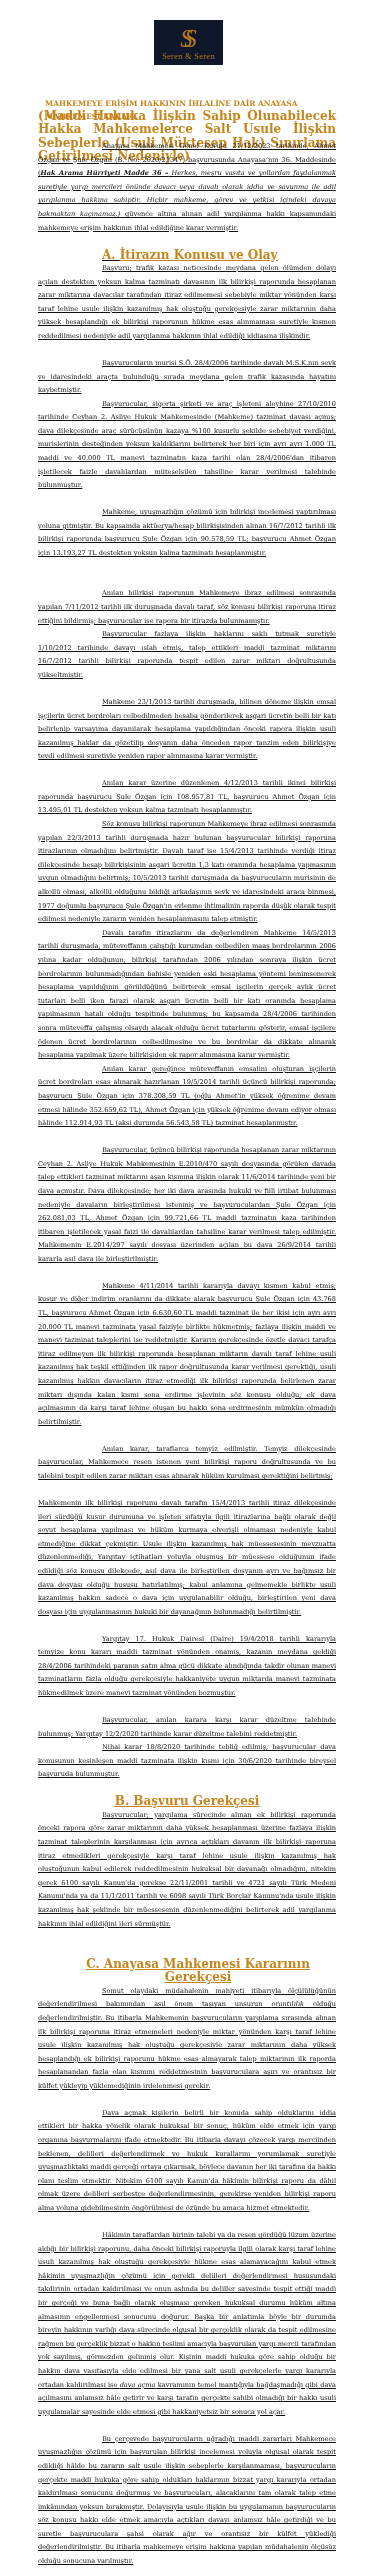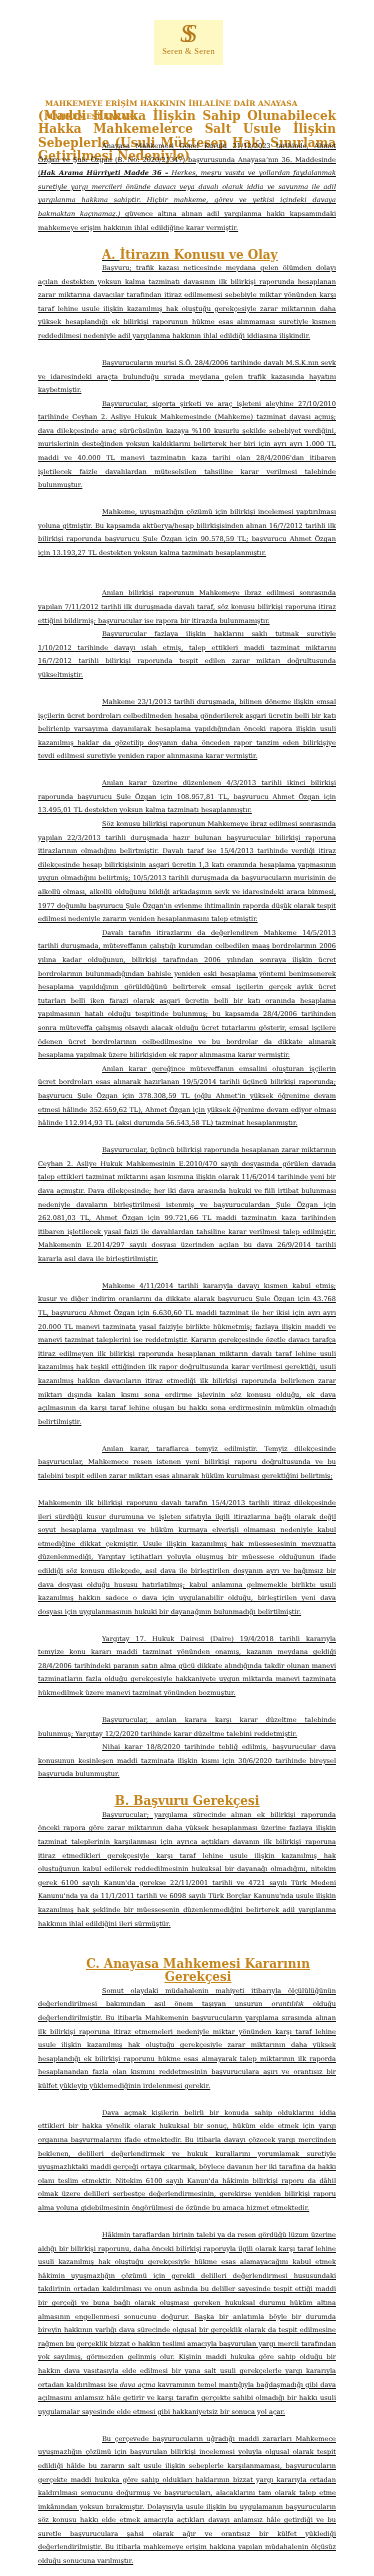--- a/index.html
+++ b/index.html
@@ -1,18 +1,18 @@
 <!DOCTYPE html>
 <html style="font-size:9px"><head>
 <meta charset="utf-8">
 <style>
   html, body { margin: 0; padding: 0; background: #ffffff; }
   body { width: 374px; min-height: 2576px; position: relative; font-family: "DejaVu Serif", "Liberation Serif", serif; color: #111; }
   .page { position: relative; width: 374px; }
-  .logo { position: absolute; top: 20px; left: 154px; width: 69px; height: 45px; background: #fef9c3; display: flex; flex-direction: column; align-items: center; justify-content: flex-start; }
+  .logo { position: absolute; top: 20px; left: 154px; width: 69px; height: 45px; background: #0f172a; display: flex; flex-direction: column; align-items: center; justify-content: center; }
   .logo-mark { font-family: "Liberation Serif", serif; font-size: 24.5px; color: #b5791b; line-height: 26px; margin-top: 1.1px; font-style: italic; letter-spacing: -7.8px; padding-right: 7.8px; }
   .logo-text { font-family: "Liberation Serif", serif; font-size: 8.4px; color: #b5791b; letter-spacing: 0.3px; margin-top: 0px; }
   .title { position: absolute; top: 97px; left: 45px; width: 285px; text-align: left; font-family: "DejaVu Serif", serif; font-weight: bold; color: #c6851c; font-size: 7.4px; line-height: 13.4px; }
   .subtitle { position: absolute; top: 110px; left: 38px; width: 298px; font-weight: bold; color: #c6851c; font-size: 12px; line-height: 13.4px; text-align: justify; text-align-last: left; }
   .content { position: absolute; top: 140px; left: 38px; width: 298px; font-size: 6.6px; line-height: 13.6px; text-align: justify; text-decoration: underline; }
   .content p { margin: 0; text-indent: 64px; }
   .gap { height: 13.4px; }
   .heading { text-align: center; text-indent: 0 !important; color: #c6851c; font-weight: bold; font-size: 12px; line-height: 13.4px; }
   .heading span { text-decoration: underline; }
   .heading.a { padding-left: 5.6px; }
@@ -44,21 +44,21 @@
     <p>Başvurucular, sigorta şirketi ve araç işleteni aleyhine 27/10/2010 tarihinde Ceyhan 2. Asliye Hukuk Mahkemesinde (Mahkeme) tazminat davası açmış; dava dilekçesinde araç sürücüsünün kazaya %100 kusurlu şekilde sebebiyet verdiğini, murislerinin desteğinden yoksun kaldıklarını belirterek her biri için ayrı ayrı 1.000 TL maddi ve 40.000 TL manevi tazminatın kaza tarihi olan 28/4/2006'dan itibaren işletilecek faizle davalılardan müteselsilen tahsiline karar verilmesi talebinde bulunmuştur.</p>
     <div class="gap"></div>
     <p>Mahkeme, uyuşmazlığın çözümü için bilirkişi incelemesi yaptırılması yoluna gitmiştir. Bu kapsamda aktüerya/hesap bilirkişisinden alınan 16/7/2012 tarihli ilk bilirkişi raporunda başvurucu Şule Özgan için 90.578,59 TL; başvurucu Ahmet Özgan için 13.193,27 TL destekten yoksun kalma tazminatı hesaplanmıştır.</p>
     <div class="gap"></div>
       <div class="gap"></div>
     <p>Anılan bilirkişi raporunun Mahkemeye ibraz edilmesi sonrasında yapılan 7/11/2012 tarihli ilk duruşmada davalı taraf, söz konusu bilirkişi raporuna itiraz ettiğini bildirmiş; başvurucular ise rapora bir itirazda bulunmamıştır.</p>
     <p>Başvurucular fazlaya ilişkin haklarını saklı tutmak suretiyle 1/10/2012 tarihinde davayı ıslah etmiş, talep ettikleri maddi tazminat miktarını 16/7/2012 tarihli bilirkişi raporunda tespit edilen zarar miktarı doğrultusunda yükseltmiştir.</p>
     <div class="gap"></div>
     <p>Mahkeme 23/1/2013 tarihli duruşmada, bilinen döneme ilişkin emsal işçilerin ücret bordroları celbedilmeden hesaba gönderilerek asgari ücretin belli bir katı belirlenip varsayıma dayanılarak hesaplama yapıldığından önceki rapora ilişkin usuli kazanılmış haklar da gözetilip dosyanın daha önceden rapor tanzim eden bilirkişiye tevdi edilmesi suretiyle yeniden rapor alınmasına karar vermiştir.</p>
     <div class="gap"></div>
-    <p>Anılan karar üzerine düzenlenen 4/3/2013 tarihli ikinci bilirkişi raporunda başvurucu Şule Özgan için 108.957,81 TL, başvurucu Ahmet Özgan için 13.495,01 TL destekten yoksun kalma tazminatı hesaplanmıştır.</p>
+    <p>Anılan karar üzerine düzenlenen 4/12/2013 tarihli ikinci bilirkişi raporunda başvurucu Şule Özgan için 108.957,81 TL, başvurucu Ahmet Özgan için 13.495,01 TL destekten yoksun kalma tazminatı hesaplanmıştır.</p>
     <p>Söz konusu bilirkişi raporunun Mahkemeye ibraz edilmesi sonrasında yapılan 22/3/2013 tarihli duruşmada hazır bulunan başvurucular bilirkişi raporuna itirazlarının olmadığını belirtmiştir. Davalı taraf ise 15/4/2013 tarihinde verdiği itiraz dilekçesinde hesap bilirkişisinin asgari ücretin 1,3 katı oranında hesaplama yapmasının uygun olmadığını belirtmiş; 10/5/2013 tarihli duruşmada da başvurucuların murisinin de alkollü olması, alkollü olduğunu bildiği arkadaşının sevk ve idaresindeki araca binmesi, 1977 doğumlu başvurucu Şule Özgan'ın evlenme ihtimalinin raporda düşük olarak tespit edilmesi nedeniyle zararın yeniden hesaplanmasını talep etmiştir.</p>
     <p>Davalı tarafın itirazlarını da değerlendiren Mahkeme 14/5/2013 tarihli duruşmada, müteveffanın çalıştığı kurumdan celbedilen maaş bordrolarının 2006 yılına kadar olduğunun, bilirkişi tarafından 2006 yılından sonraya ilişkin ücret bordrolarının bulunmadığından bahisle yeniden eski hesaplama yöntemi benimsenerek hesaplama yapıldığının görüldüğünü belirterek emsal işçilerin gerçek aylık ücret tutarları belli iken farazi olarak asgari ücretin belli bir katı oranında hesaplama yapılmasının hatalı olduğu tespitinde bulunmuş; bu kapsamda 28/4/2006 tarihinden sonra müteveffa çalışmış olsaydı alacak olduğu ücret tutarlarını gösterir, emsal işçilere ödenen ücret bordrolarının celbedilmesine ve bu bordrolar da dikkate alınarak hesaplama yapılmak üzere bilirkişiden ek rapor alınmasına karar vermiştir.</p>
     <p>Anılan karar gereğince müteveffanın emsalini oluşturan işçilerin ücret bordroları esas alınarak hazırlanan 19/5/2014 tarihli üçüncü bilirkişi raporunda; başvurucu Şule Özgan için 378.308,59 TL (oğlu Ahmet'in yüksek öğrenime devam etmesi hâlinde 352.659,62 TL), Ahmet Özgan için yüksek öğrenime devam ediyor olması hâlinde 112.914,93 TL (aksi durumda 56.543,58 TL) tazminat hesaplanmıştır.</p>
     <div class="gap"></div>
     <p>Başvurucular, üçüncü bilirkişi raporunda hesaplanan zarar miktarının Ceyhan 2. Asliye Hukuk Mahkemesinin E.2010/470 sayılı dosyasında görülen davada talep ettikleri tazminat miktarını aşan kısmına ilişkin olarak 11/6/2014 tarihinde yeni bir dava açmıştır. Dava dilekçesinde; her iki dava arasında hukuki ve fiili irtibat bulunması nedeniyle davaların birleştirilmesi istenmiş ve başvuruculardan Şule Özgan için 262.081,03 TL, Ahmet Özgan için 99.721,66 TL maddi tazminatın kaza tarihinden itibaren işletilecek yasal faizi ile davalılardan tahsiline karar verilmesi talep edilmiştir. Mahkemenin E.2014/297 sayılı dosyası üzerinden açılan bu dava 26/9/2014 tarihli kararla asıl dava ile birleştirilmiştir.</p>
     <div class="gap"></div>
     <p>Mahkeme 4/11/2014 tarihli kararıyla davayı kısmen kabul etmiş; kusur ve diğer indirim oranlarını da dikkate alarak başvurucu Şule Özgan için 43.768 TL, başvurucu Ahmet Özgan için 6.630,60 TL maddi tazminat ile her ikisi için ayrı ayrı 20.000 TL manevi tazminata yasal faiziyle birlikte hükmetmiş; fazlaya ilişkin maddi ve manevi tazminat taleplerini ise reddetmiştir. Kararın gerekçesinde özetle davacı tarafça itiraz edilmeyen ilk bilirkişi raporunda hesaplanan miktarın davalı taraf lehine usuli kazanılmış hak teşkil ettiğinden ilk rapor doğrultusunda karar verilmesi gerektiği, usuli kazanılmış hakkın davacıların itiraz etmediği ilk bilirkişi raporunda belirlenen zarar miktarı dışında kalan kısmı sona erdirme işlevinin söz konusu olduğu, ek dava açılmasının da karşı taraf lehine oluşan bu hakkı sona erdirmesinin mümkün olmadığı belirtilmiştir.</p>
     <div class="gap"></div>
     <p>Anılan karar, taraflarca temyiz edilmiştir. Temyiz dilekçesinde başvurucular, Mahkemece resen istenen yeni bilirkişi raporu doğrultusunda ve bu talebini tespit edilen zarar miktarı esas alınarak hüküm kurulması gerektiğini belirtmiş;</p>
     <div class="gap"></div>

